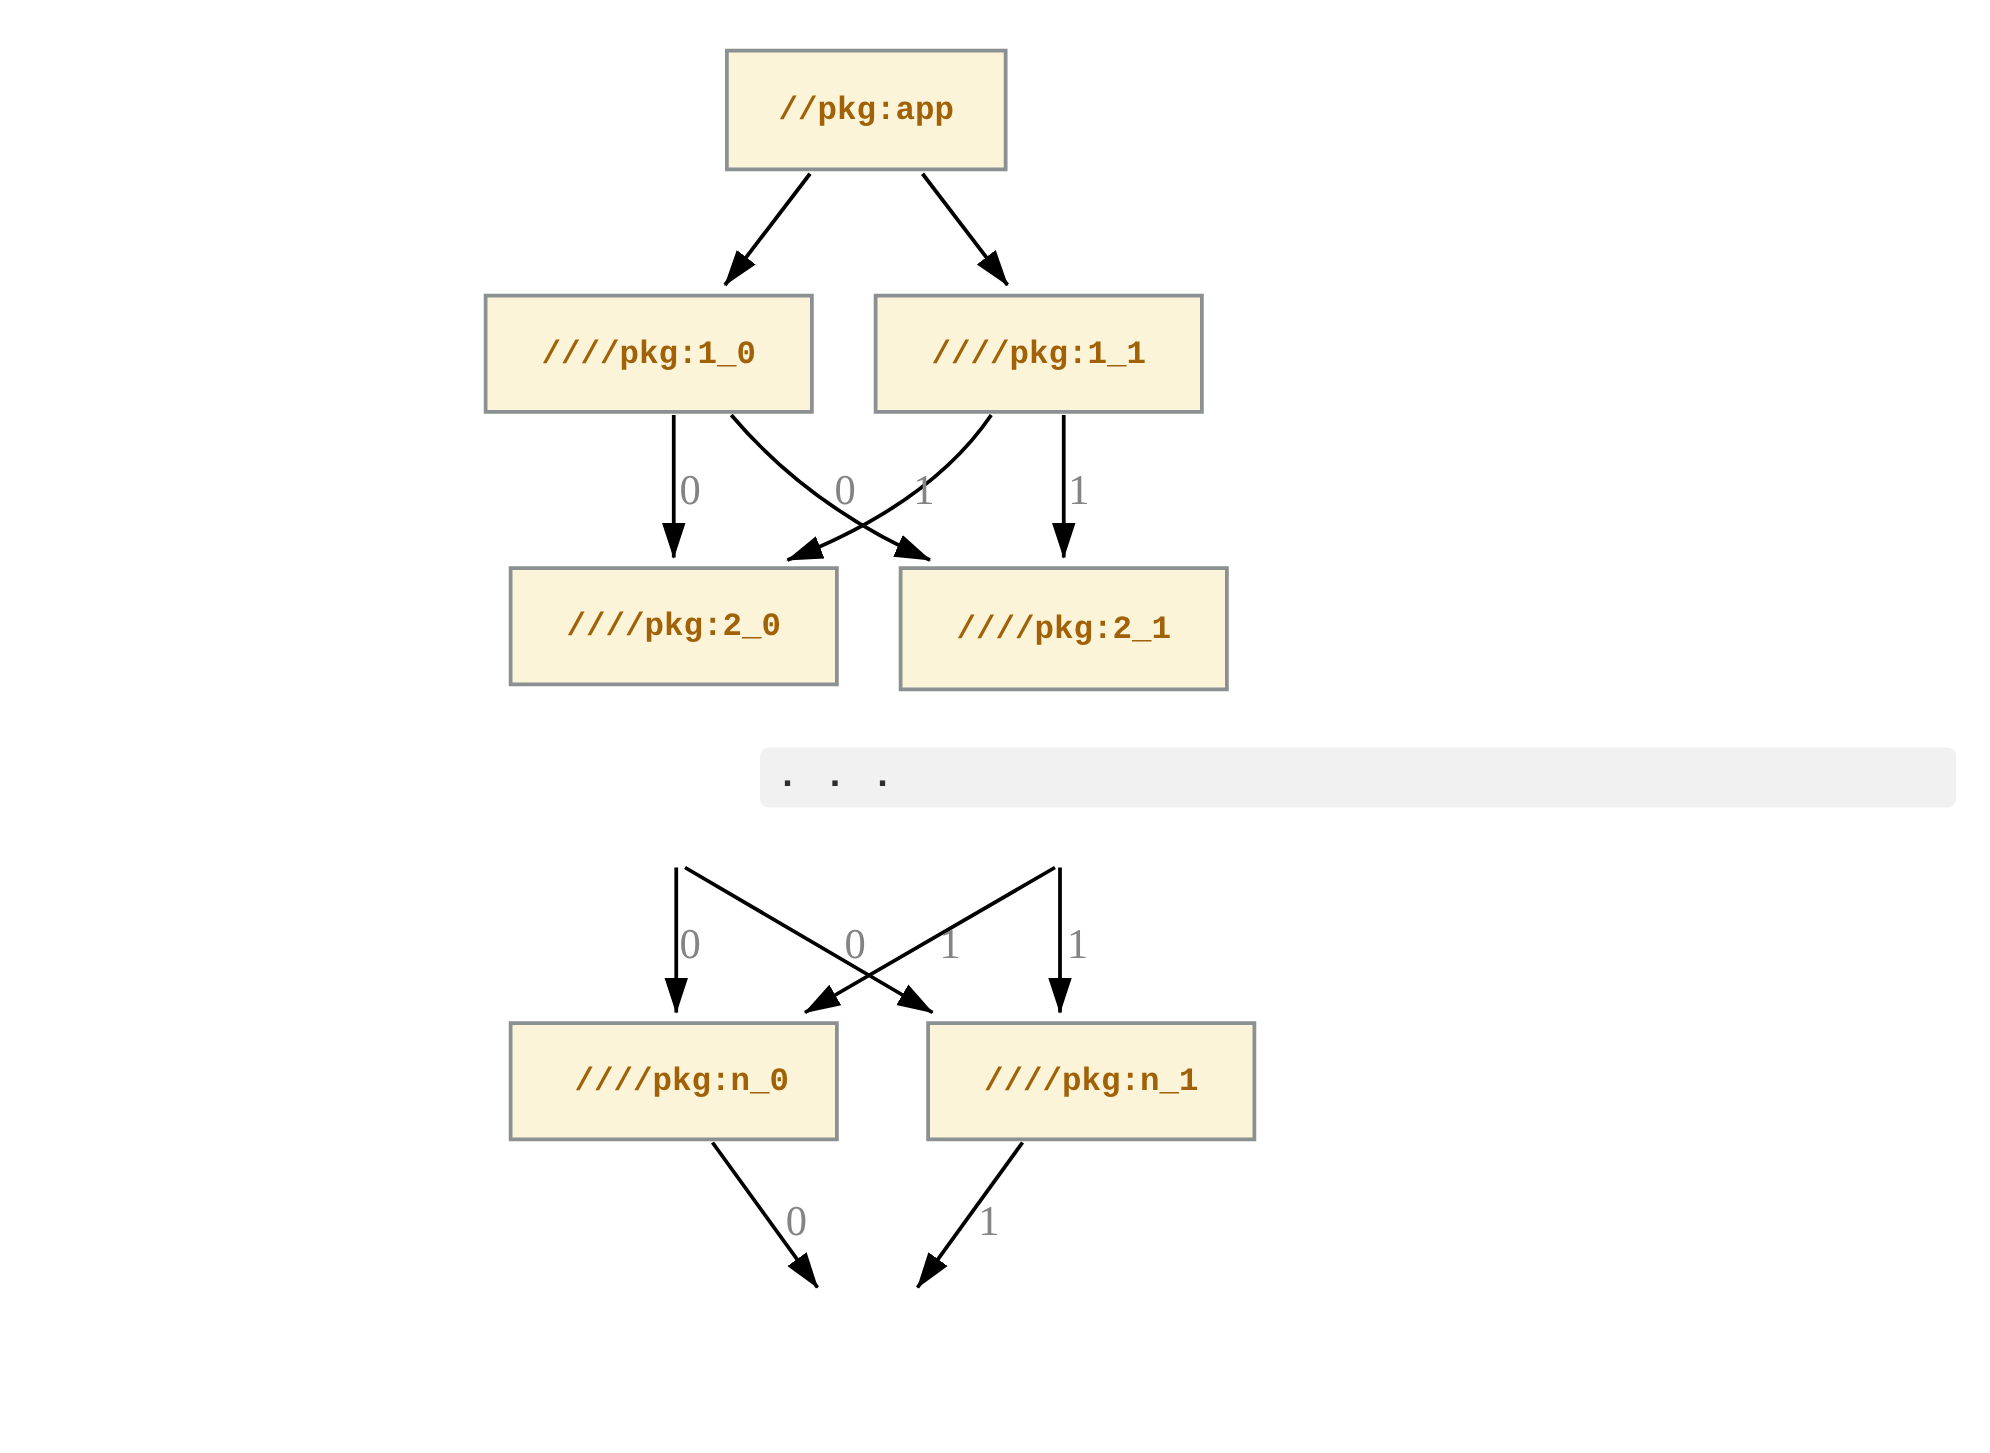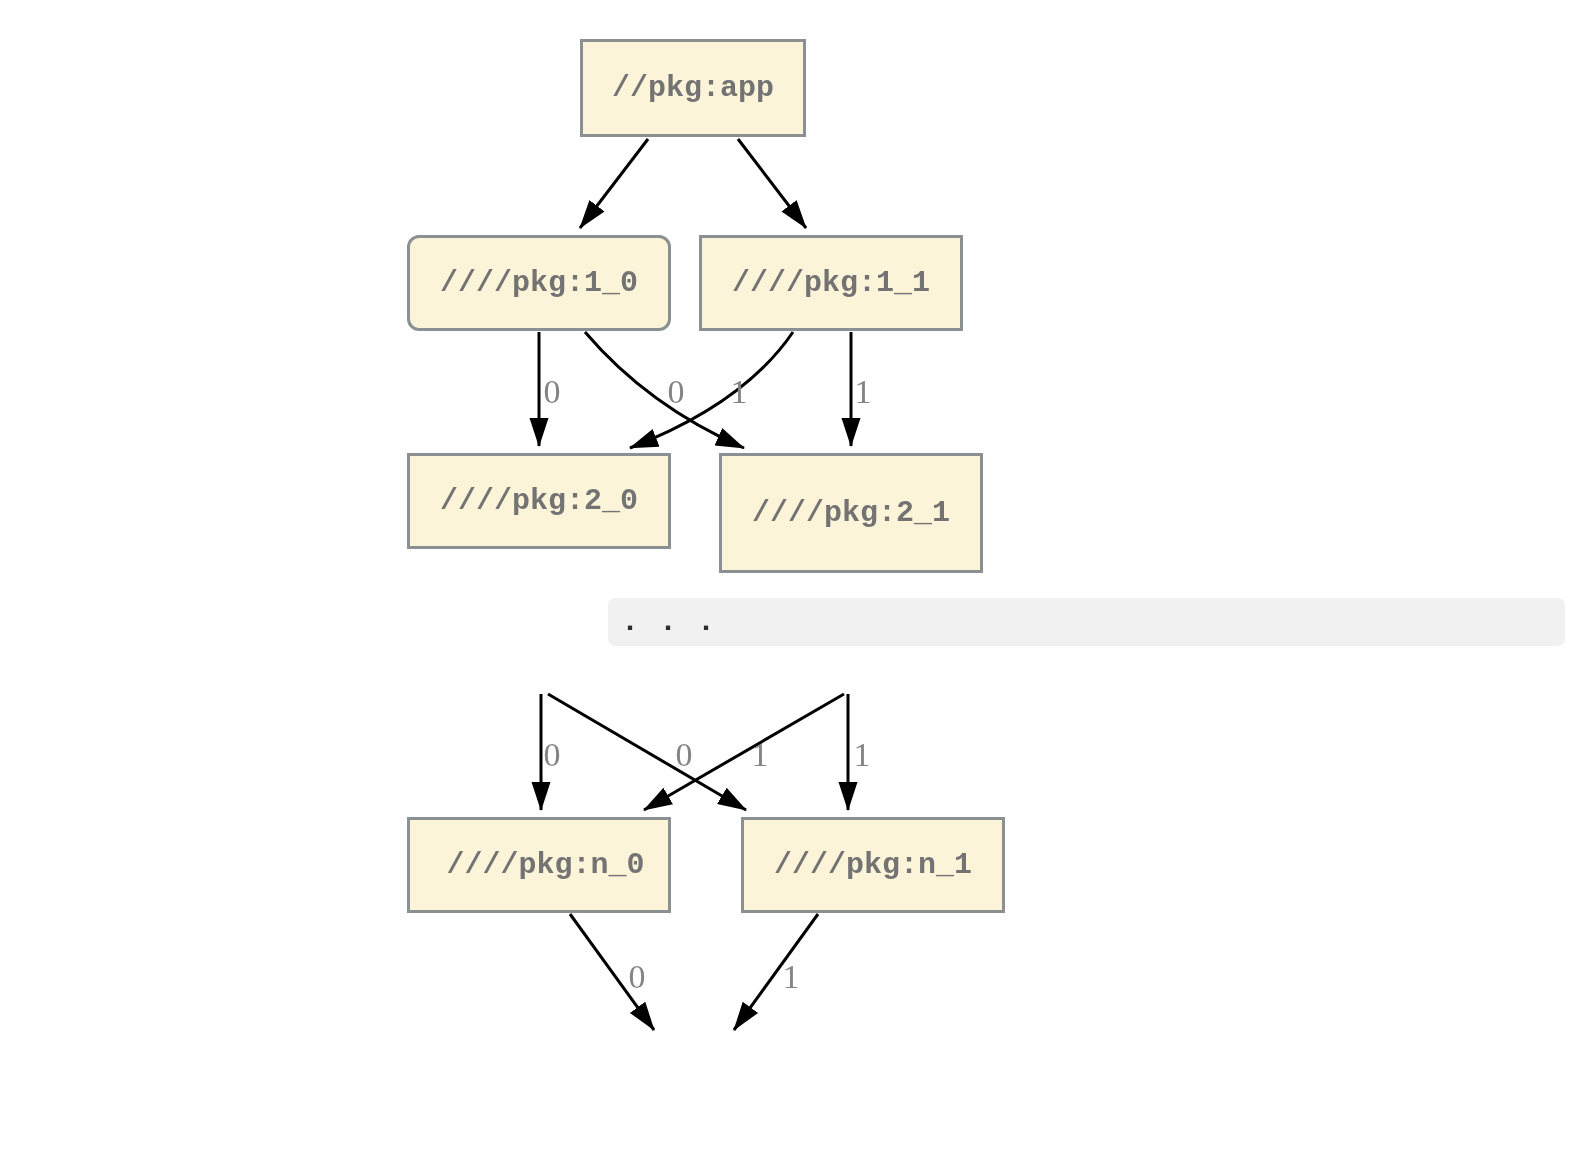--- a/index.html
+++ b/index.html
@@ -12,28 +12,28 @@
   .edge-label {
     font-family:"Liberation Serif", serif; font-size:34px; fill:#848484;
     text-anchor:middle;
   }
   .node {
     position:absolute; box-sizing:border-box;
     background:#fcf4d9; border:3px solid #8b9192;
     display:flex; align-items:center; justify-content:center;
   }
   .node span {
-    font-family:"Liberation Mono", monospace; font-size:30px; font-weight:700;
-    color:#737373; white-space:pre;
+    font-family:"Liberation Mono", monospace; font-size:26px; font-weight:700;
+    color:#a16207; white-space:pre;
   }
   #node-app  { left:580px; top:39px;   width:226px; height:98px; }
-  #node-1_0  { left:407px; top:235px;  width:264px; height:96px;border-radius:12px; }
+  #node-1_0  { left:387px; top:235px;  width:264px; height:96px; }
   #node-1_1  { left:699px; top:235px;  width:264px; height:96px; }
   #node-2_0  { left:407px; top:453px;  width:264px; height:96px; }
-  #node-2_1  { left:719px; top:453px;  width:264px; height:120px; }
+  #node-2_1  { left:719px; top:453px;  width:264px; height:100px; }
   #node-n_0  { left:407px; top:817px;  width:264px; height:96px;padding-left:13px; }
   #node-n_1  { left:719px; top:817px;  width:264px; height:96px;margin-left:22px; }
   #node-dep  { left:581px; top:1038px; width:226px; height:96px; }
   .band {
     position:absolute; left:608px; top:598px; width:957px; height:48px;
     background:#f1f1f1; border-radius:7px;
     display:flex; align-items:center;
   }
   .band span {
     font-family:"Liberation Mono", monospace; font-size:30px; font-weight:700;

